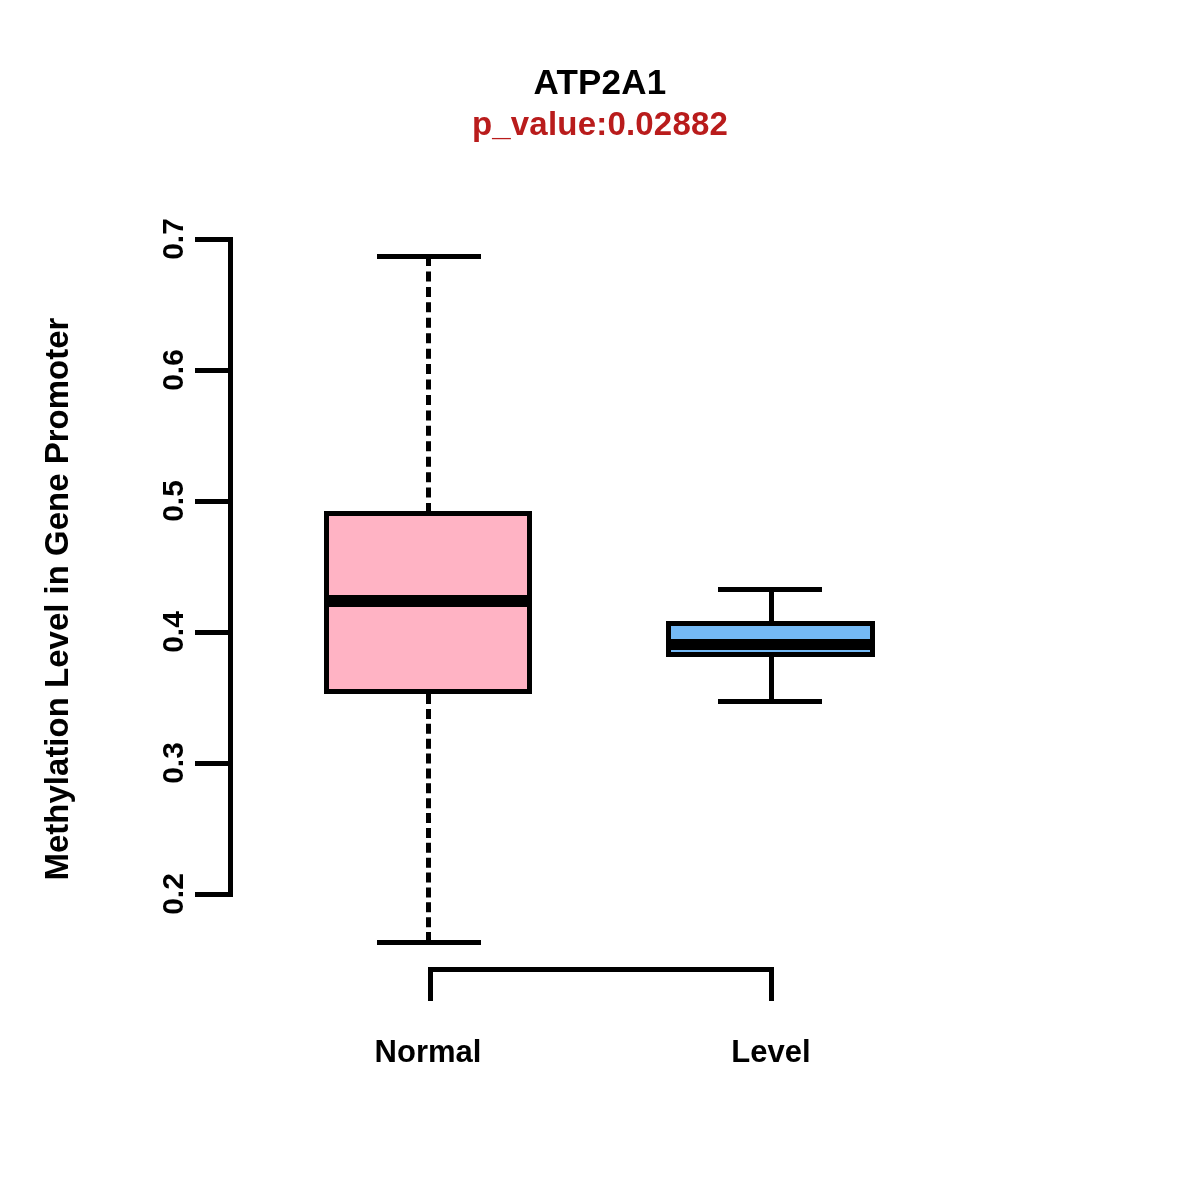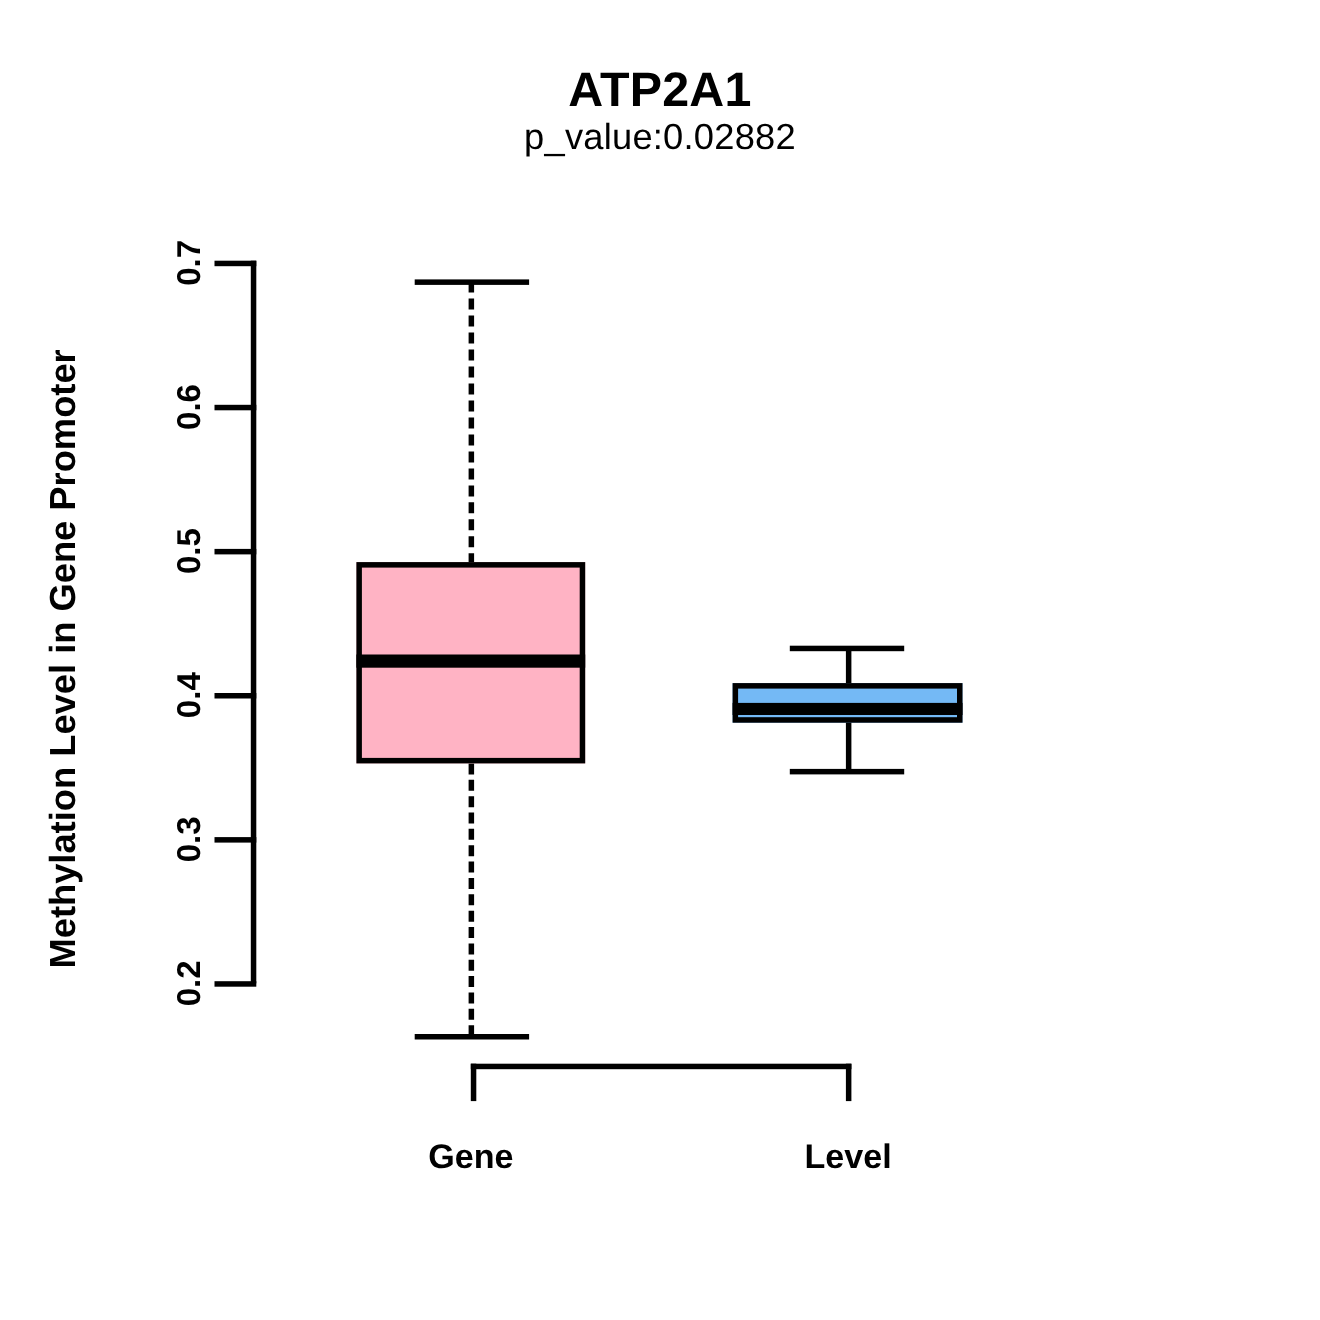--- a/index.html
+++ b/index.html
@@ -21,30 +21,30 @@
   
   .title-block {
     position: absolute;
     left: 0;
     top: 62px;
     width: 1200px;
     text-align: center;
     pointer-events: none;
   }
   .title-main {
-    font-size: 44px;
+    font-size: 35px;
     font-weight: bold;
     color: #000000;
     letter-spacing: 0.2px;
     line-height: 40px;
   }
   .title-sub {
     font-size: 33px;
-    font-weight: normal;
-    color: #000000;
+    font-weight: bold;
+    color: #b91c1c;
     letter-spacing: 0.2px;
     line-height: 44px;
   }
 
   
   .ylab {
     position: absolute;
     left: -363px;
     top: 580px;
     width: 840px;
@@ -167,21 +167,21 @@
     <div class="ytick-label" style="top:746px;">0.3</div>
     <div class="ytick-label" style="top:615px;">0.4</div>
     <div class="ytick-label" style="top:484px;">0.5</div>
     <div class="ytick-label" style="top:353px;">0.6</div>
     <div class="ytick-label" style="top:222px;">0.7</div>
 
     <div class="axis-line xaxis-spine"></div>
     <div class="axis-line xtick" style="left:428px;"></div>
     <div class="axis-line xtick" style="left:769px;"></div>
 
-    <div class="xtick-label" style="left:328px; width:200px;">Gene</div>
+    <div class="xtick-label" style="left:328px; width:200px;">Normal</div>
     <div class="xtick-label" style="left:671px; width:200px;">Level</div>
 
     <div>
 
       <div class="whisker-line" style="left:426px; top:256px; height:257px;"></div>
       <div class="whisker-cap" style="left:377px; top:254px; width:104px;"></div>
 
       <div class="whisker-line" style="left:426px; top:694px; height:248px;"></div>
       <div class="whisker-cap" style="left:377px; top:940px; width:104px;"></div>
 

